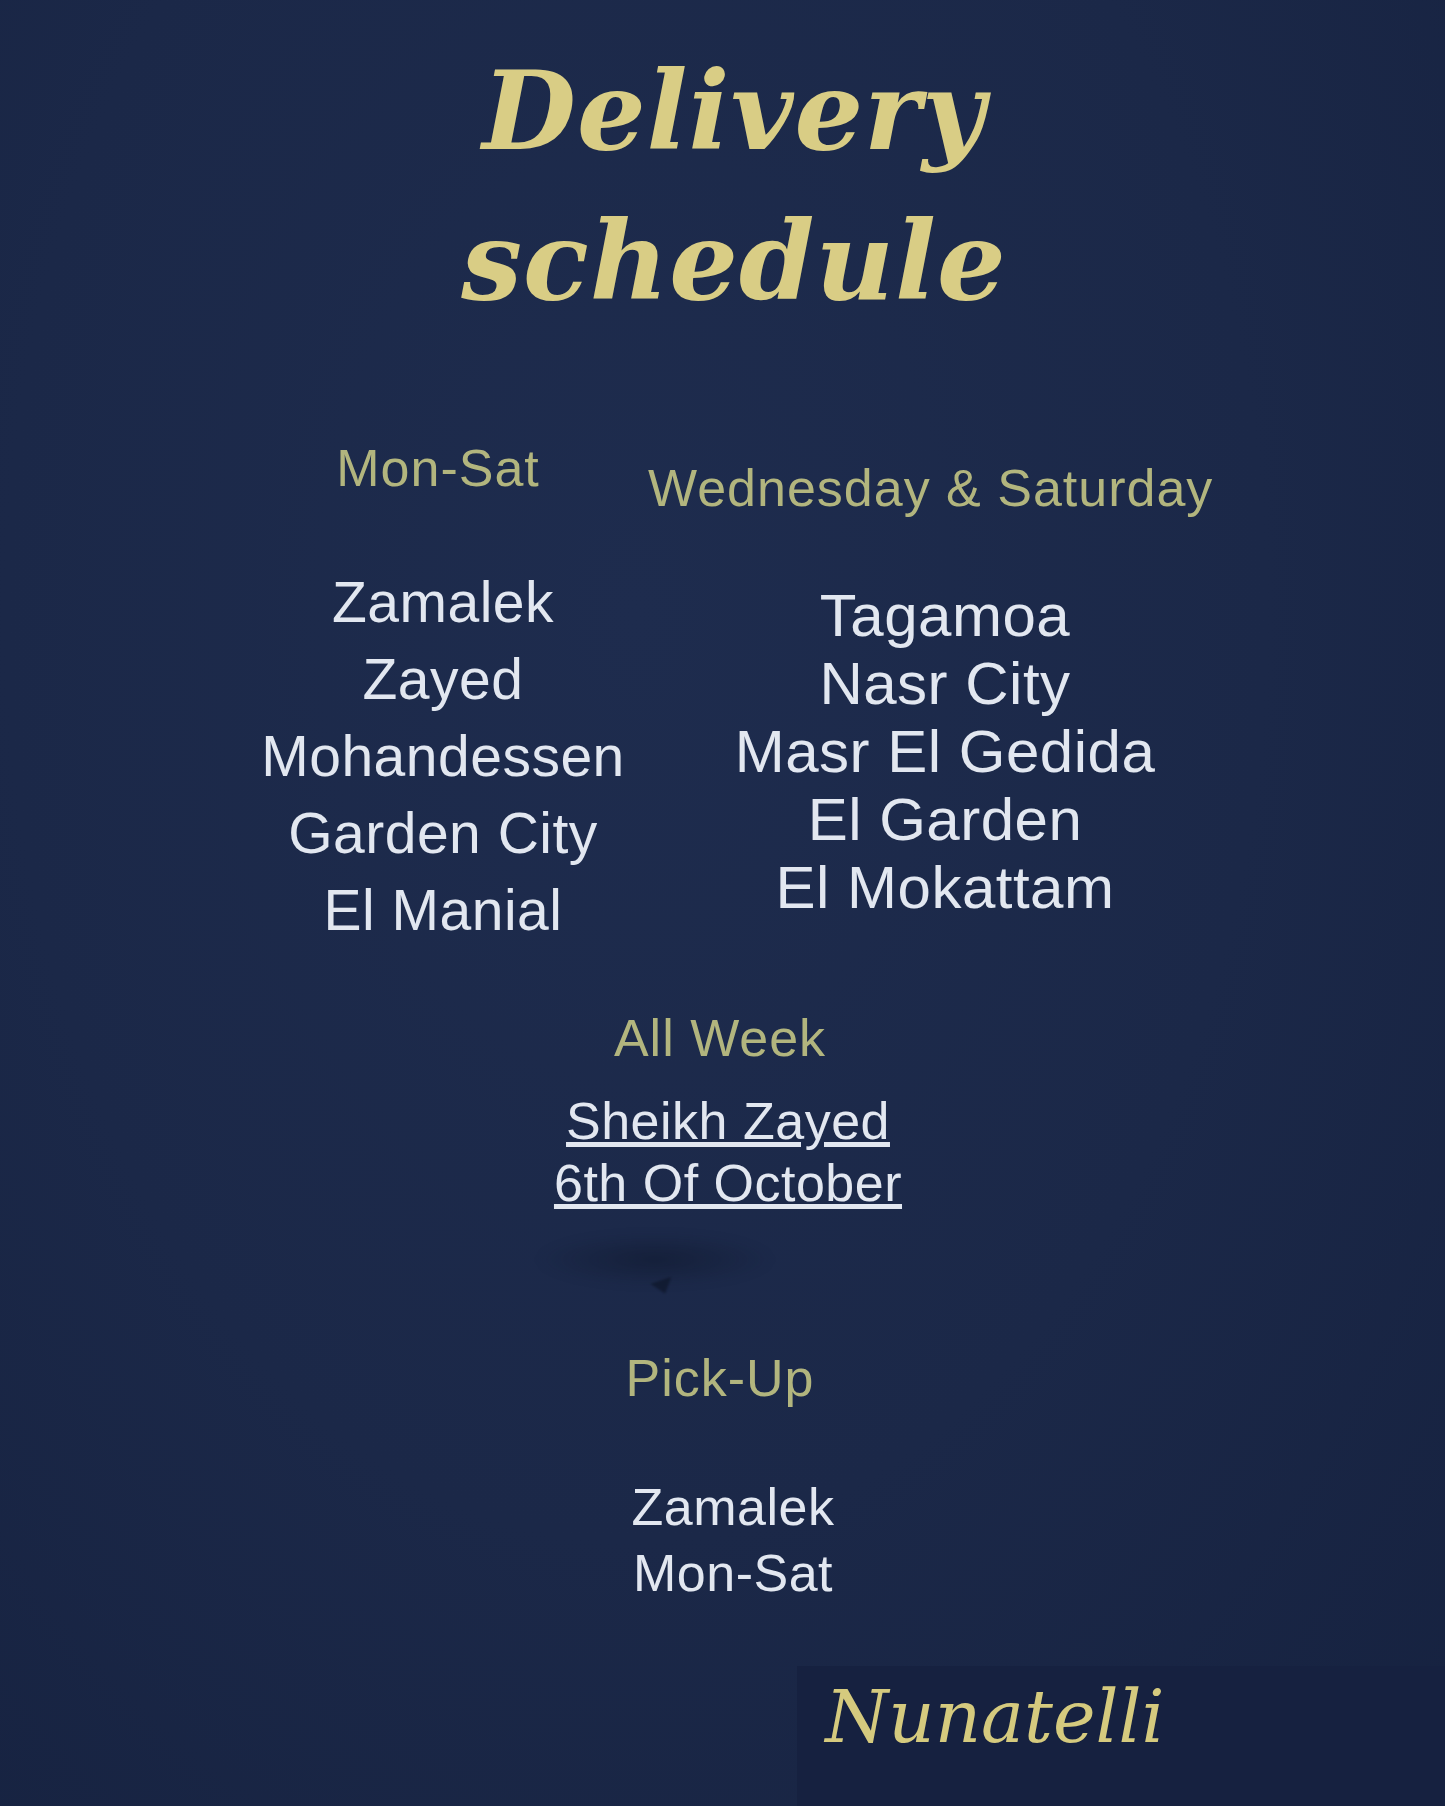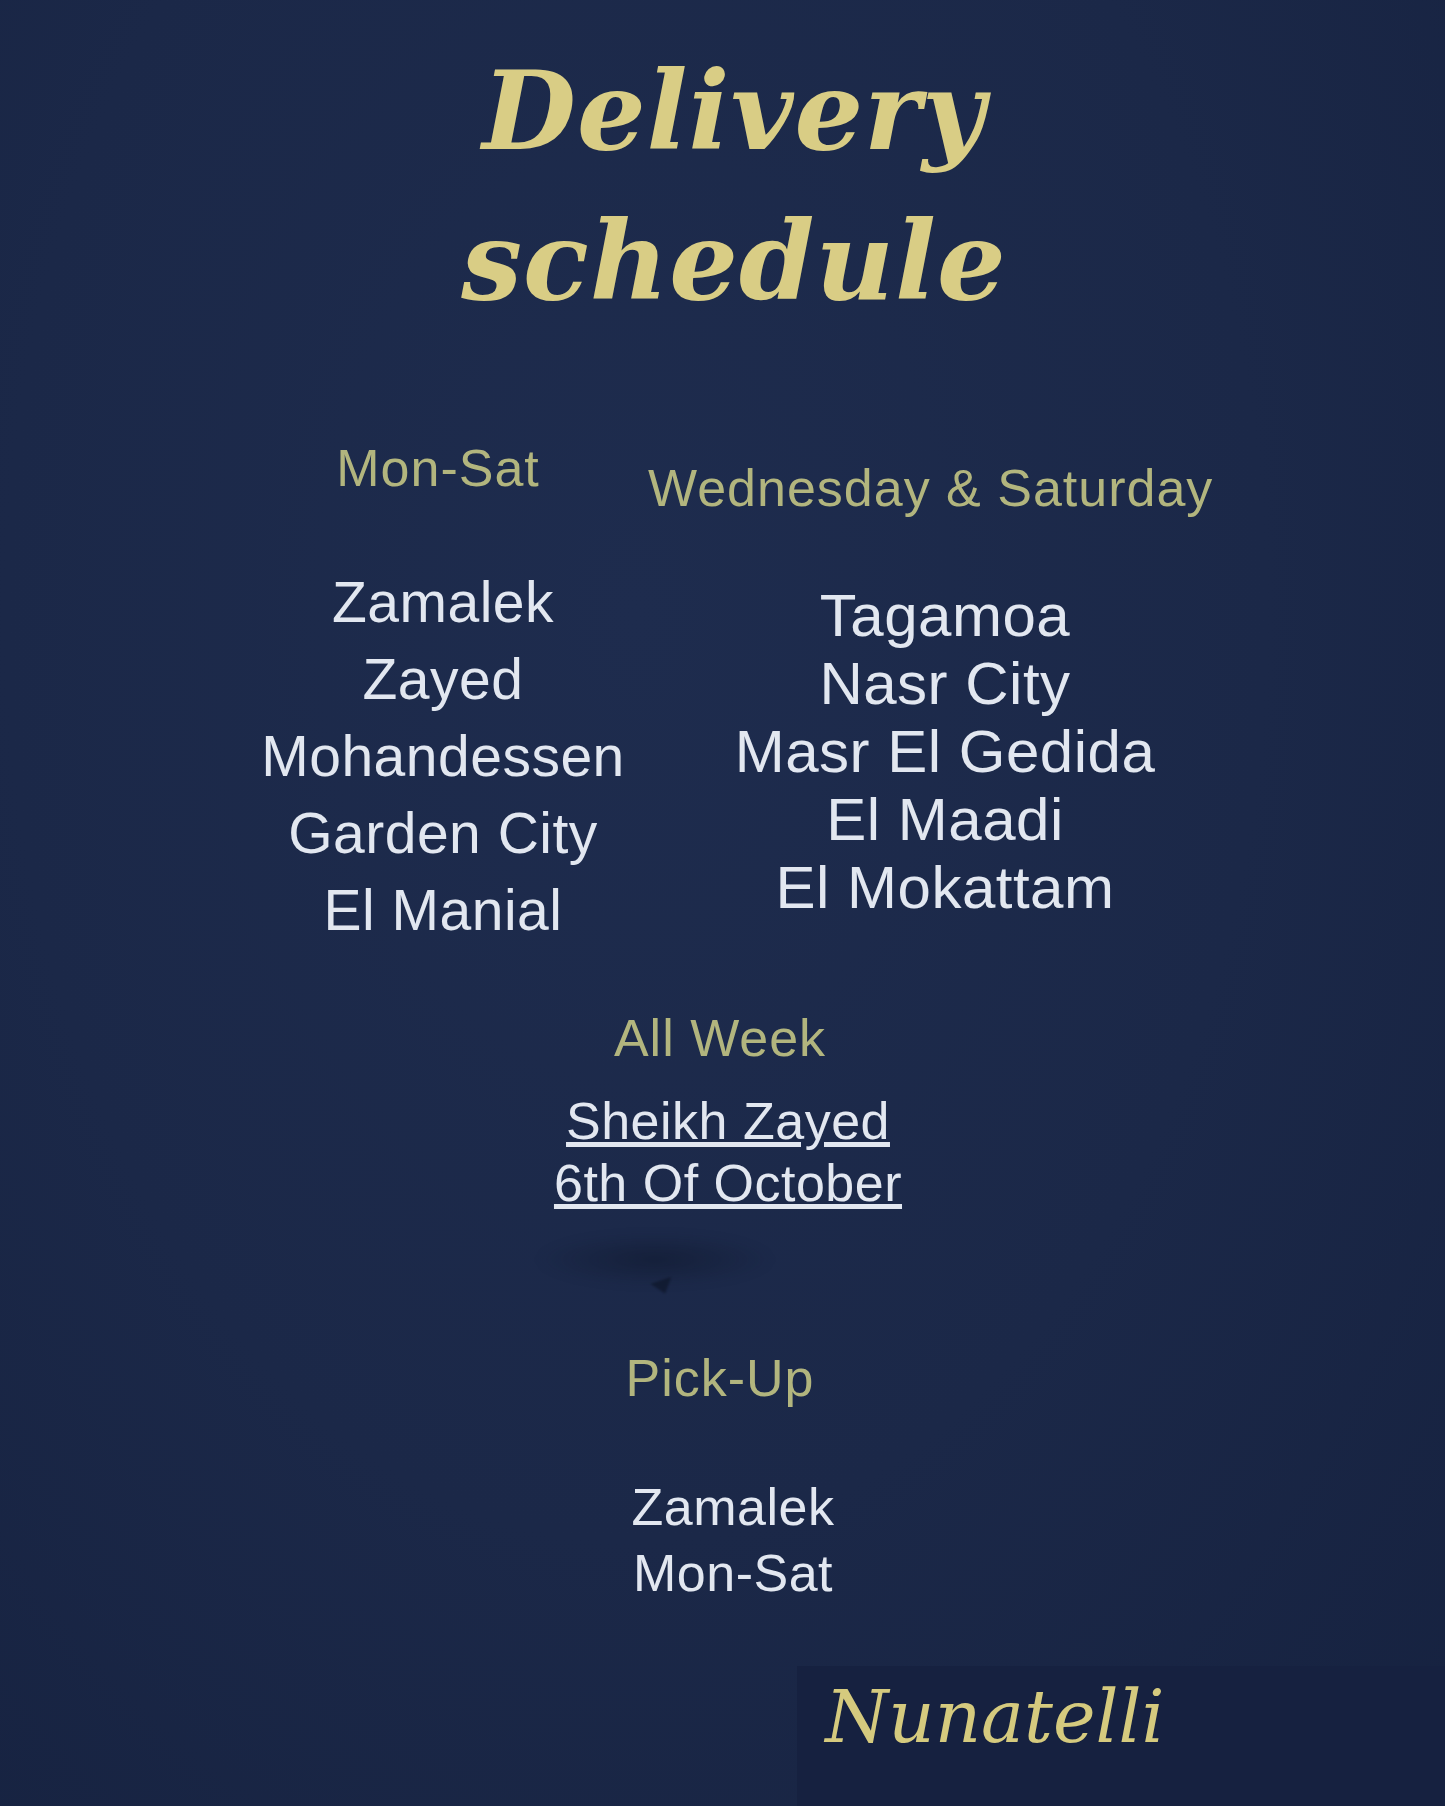--- a/index.html
+++ b/index.html
@@ -119,21 +119,21 @@
     <li>Mohandessen</li>
     <li>Garden City</li>
     <li>El Manial</li>
   </ul>
 
   <div class="abs sec-header hdr-wedsat">Wednesday &amp; Saturday</div>
   <ul class="abs area-list list-right">
     <li>Tagamoa</li>
     <li>Nasr City</li>
     <li>Masr El Gedida</li>
-    <li>El Maadi</li>
+    <li>El Garden</li>
     <li>El Mokattam</li>
   </ul>
 
   <div class="abs sec-header hdr-allweek">All Week</div>
   <ul class="abs area-list list-allweek">
     <li>Sheikh Zayed</li>
     <li>6th Of October</li>
   </ul>
 
   <div class="abs smudge"></div>

